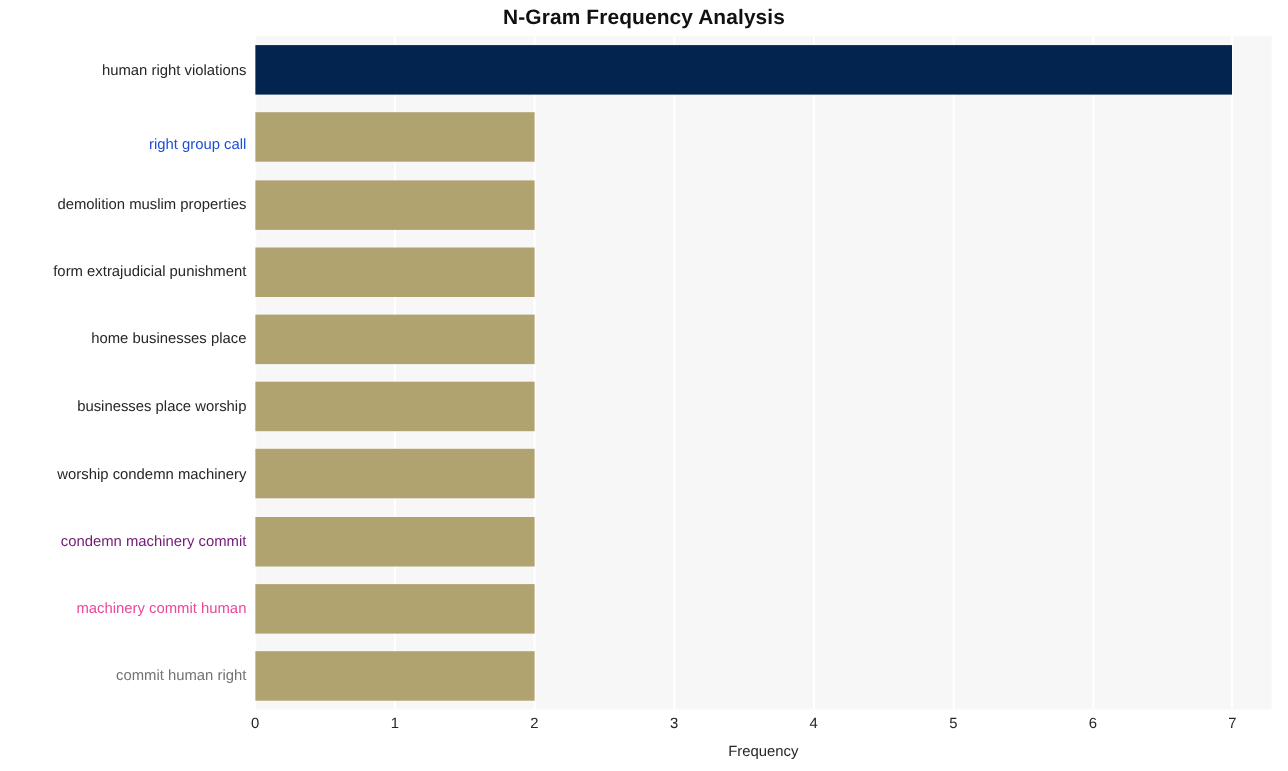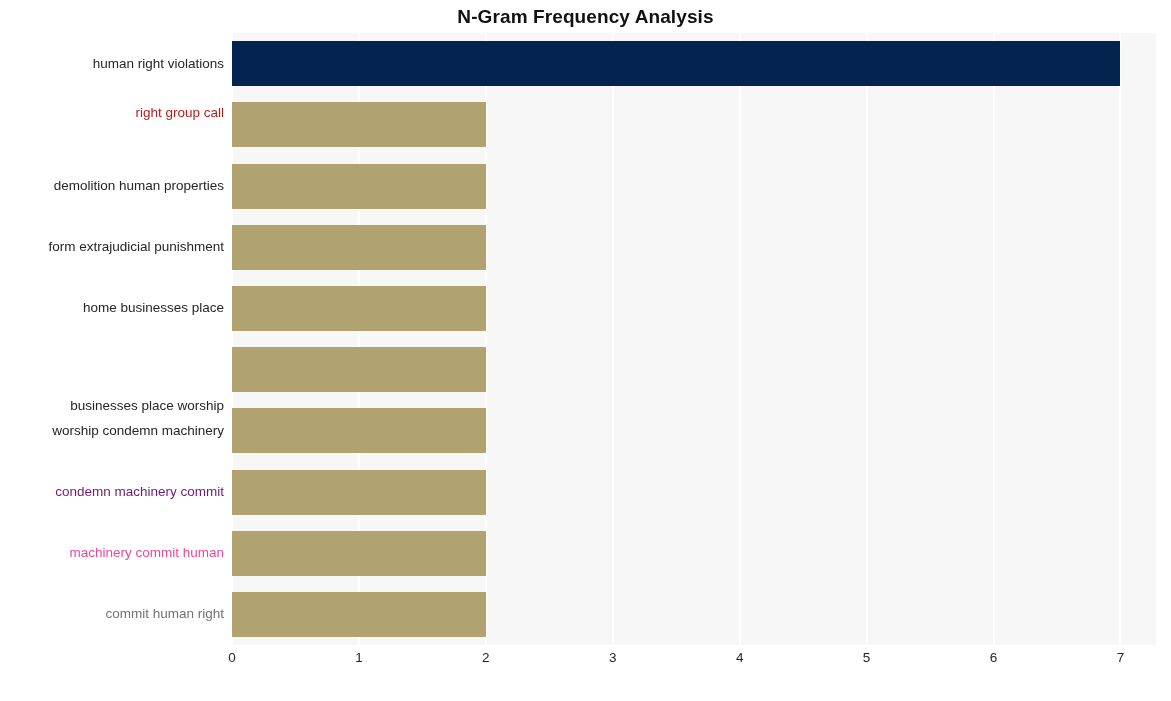--- a/index.html
+++ b/index.html
@@ -144,36 +144,37 @@
         <div class="bar" title="businesses place worship: 2" style="width: 253.846px; top: 314.1px; background: rgb(176, 163, 111);"></div>
         <div class="bar" title="publicly condemn machinery: 2" style="width: 253.846px; top: 375.3px; background: rgb(176, 163, 111);"></div>
         <div class="bar" title="condemn machinery commit: 2" style="width: 253.846px; top: 436.5px; background: rgb(176, 163, 111);"></div>
         <div class="bar" title="machinery commit human: 2" style="width: 253.846px; top: 497.7px; background: rgb(176, 163, 111);"></div>
         <div class="bar" title="commit human right: 2" style="width: 253.846px; top: 558.9px; background: rgb(176, 163, 111);"></div>
       </div>
   </div>
 
   <div id="y-axis-labels">
       <div class="y-tick-label" style="top: 23.6px; color: rgb(38, 38, 38); margin-left: 28px;">human right violations</div>
-      <div class="y-tick-label" style="top: 73px; color: #b91c1c;">right group call</div>
-      <div class="y-tick-label" style="top: 146px; color: rgb(38, 38, 38);">demolition human properties</div>
+      <div class="y-tick-label" style="top: 91px; color: #1d4ed8;">right group call</div>
+      <div class="y-tick-label" style="top: 146px; color: rgb(38, 38, 38);">demolition muslim properties</div>
       <div class="y-tick-label" style="top: 207.2px; color: rgb(38, 38, 38); text-align: right;">form extrajudicial punishment</div>
       <div class="y-tick-label" style="top: 268.4px; color: rgb(38, 38, 38);">home businesses place</div>
-      <div class="y-tick-label" style="top: 329.6px; color: rgb(38, 38, 38); margin-top: 36px;">businesses place worship</div>
+      <div class="y-tick-label" style="top: 329.6px; color: rgb(38, 38, 38);">businesses place worship</div>
       <div class="y-tick-label" style="top: 390.8px; color: rgb(38, 38, 38);">worship condemn machinery</div>
       <div class="y-tick-label" style="top: 452px; color: #701a75;">condemn machinery commit</div>
       <div class="y-tick-label" style="top: 513.2px; color: #ec4899;">machinery commit human</div>
       <div class="y-tick-label" style="top: 574.4px; color: #737373;">commit human right</div>
     </div>
 
   <div id="x-axis-labels">
       <div class="x-tick-label" style="left: 232px; color: rgb(38, 38, 38);">0</div>
       <div class="x-tick-label" style="left: 358.923px; color: rgb(38, 38, 38);">1</div>
       <div class="x-tick-label" style="left: 485.846px; color: rgb(38, 38, 38);">2</div>
       <div class="x-tick-label" style="left: 612.769px; color: rgb(38, 38, 38);">3</div>
       <div class="x-tick-label" style="left: 739.692px; color: rgb(38, 38, 38);">4</div>
       <div class="x-tick-label" style="left: 866.615px; color: rgb(38, 38, 38);">5</div>
       <div class="x-tick-label" style="left: 993.538px; color: rgb(38, 38, 38);">6</div>
       <div class="x-tick-label" style="left: 1120.46px; color: rgb(38, 38, 38);">7</div>
     </div>
 
+  <div id="x-axis-title">Frequency</div>
 
 </div>
 
 </body></html>

